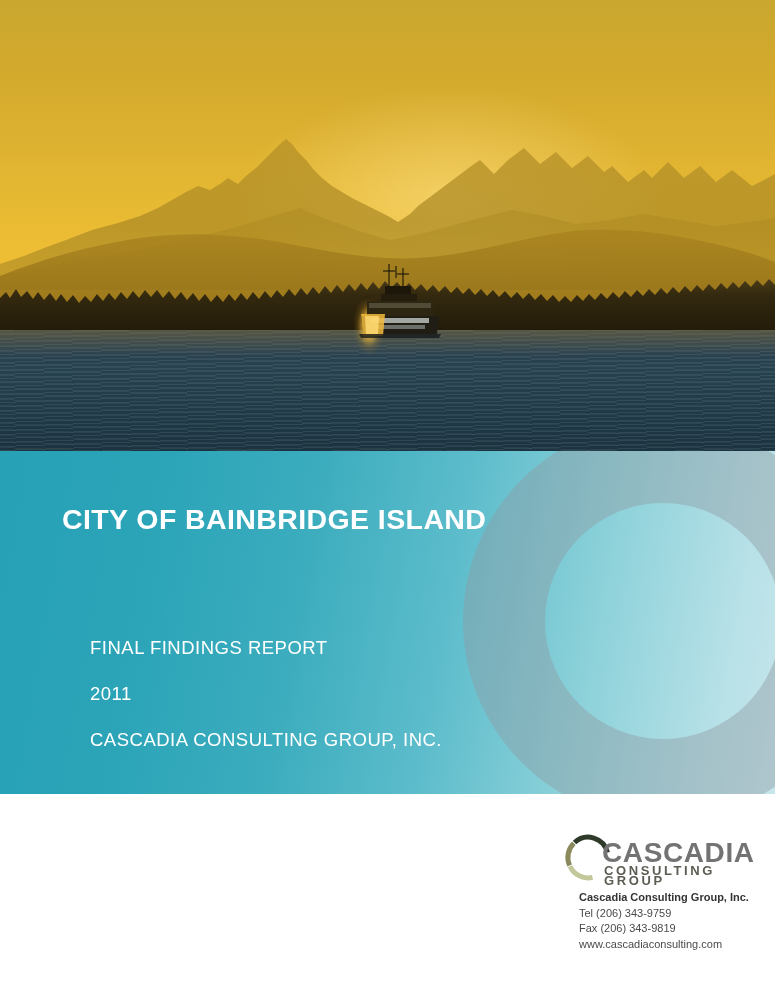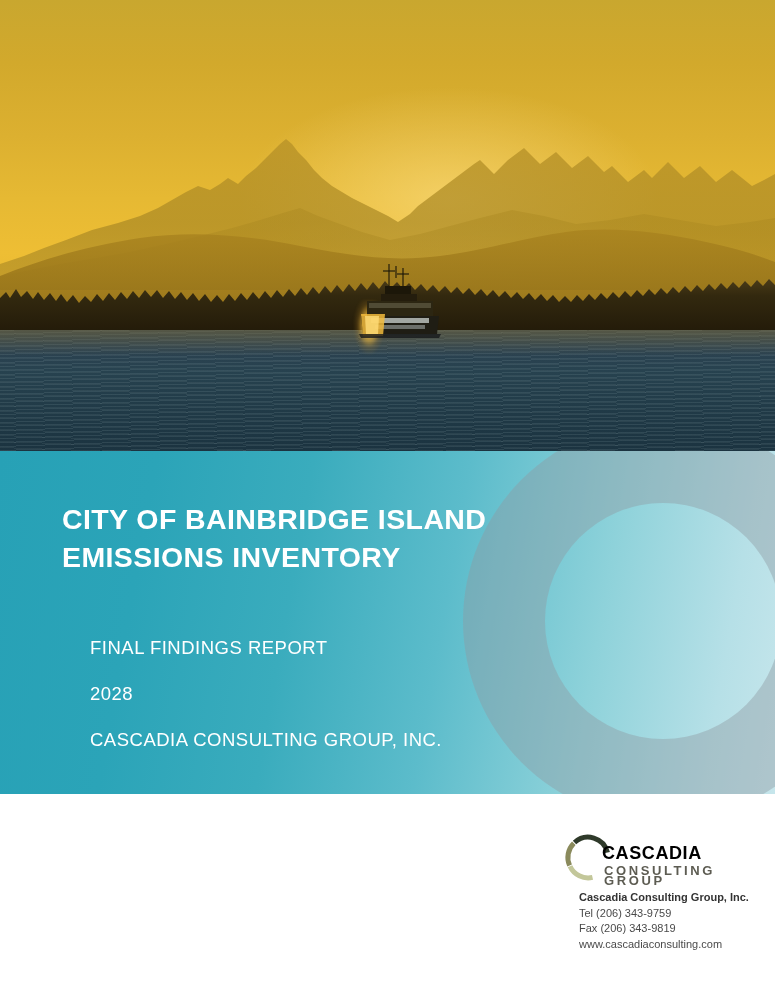--- a/index.html
+++ b/index.html
@@ -221,22 +221,22 @@
     top: 0px;
     width: 52px;
     height: 52px;
   }
   .logo-wordmark {
     position: absolute;
     left: 42px;
     top: 9px;
   }
   .logo-cascadia {
-    color: #000000;
-    font-size: 18px;
+    color: #737373;
+    font-size: 28px;
     font-weight: bold;
     letter-spacing: 0.6px;
     line-height: 24px;
   }
   .logo-tagline {
     color: #5d5c52;
     font-size: 13px;
     font-weight: bold;
     letter-spacing: 2.6px;
     line-height: 10px;
@@ -394,26 +394,25 @@
             <circle cx="210" cy="210" r="200" fill="white"></circle>
           </g>
           <circle cx="210" cy="210" r="118" fill="black"></circle>
         </mask>
       </defs>
       <rect x="0" y="0" width="420" height="420" fill="#8f9aa2" mask="url(#ringMask)"></rect>
     </svg>
 
     <div class="title-block">
       <div class="cover-title-line">CITY OF BAINBRIDGE ISLAND</div>
-      <div class="cover-title-line">EMISSIONS INVENTORY</div>
     </div>
 
     <div class="subtitle-block">
       <div class="cover-sub">FINAL FINDINGS REPORT</div>
-      <div class="cover-sub">2028</div>
+      <div class="cover-sub">2011</div>
       <div class="cover-sub">CASCADIA CONSULTING GROUP, INC.</div>
     </div>
   </div>
 
   <div class="footer">
     <div class="logo-area">
 
       <div class="logo-mark-row">
         <svg class="logo-ring" viewBox="0 0 52 52">
           <g fill="none" stroke-width="5" stroke-linecap="butt">

